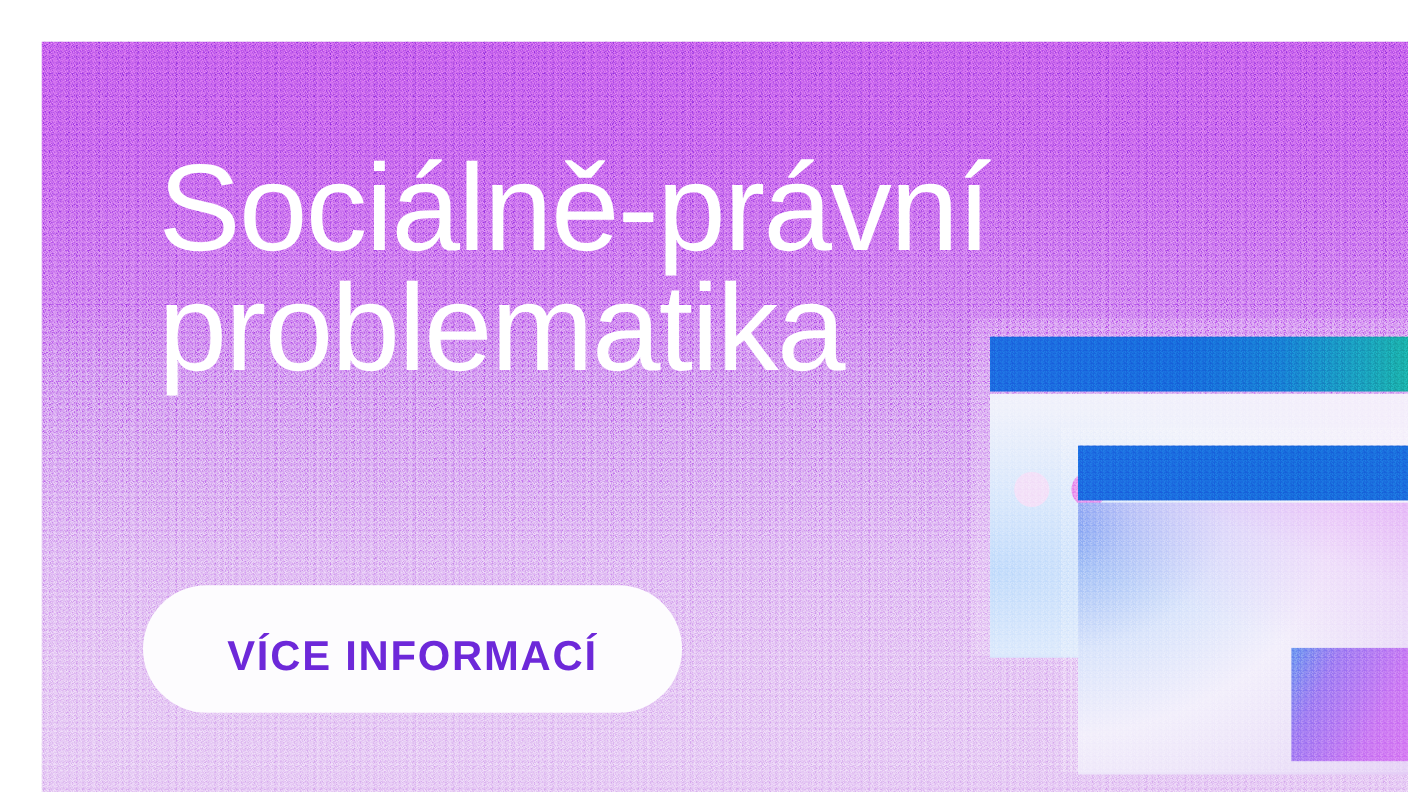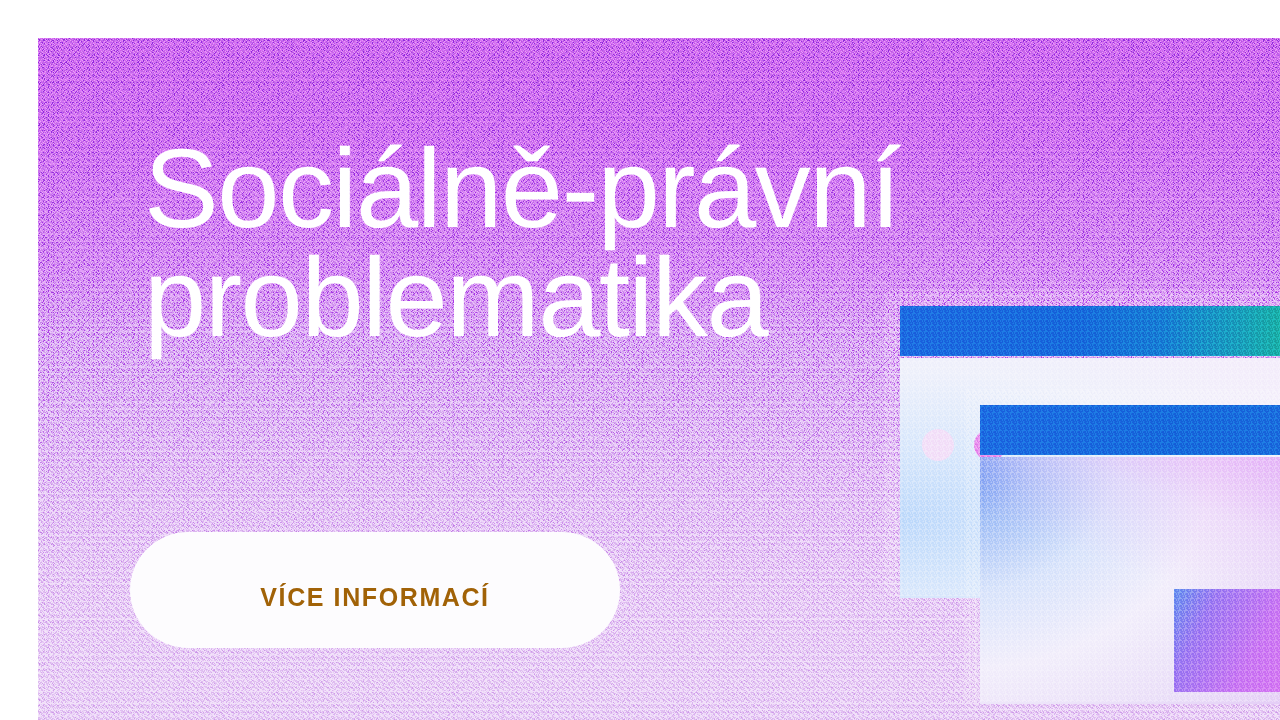--- a/index.html
+++ b/index.html
@@ -73,23 +73,23 @@
   }
 
   
   .cta {
     position:absolute;
     left:90px; top:492px;
     width:490px; height:116px;
     border:0;
     border-radius:58px;
     background:#fdfcfe;
-    color:#a16207;
+    color:#6d28d9;
     font-family:"Liberation Sans", sans-serif;
-    font-size:25px;
+    font-size:38px;
     font-weight:bold;
     letter-spacing:1.6px;
     cursor:pointer;
     display:flex; align-items:center; justify-content:center;
     padding-bottom:2px;
   }
 
   
   .windows { position:absolute; inset:0; pointer-events:none; }
 

